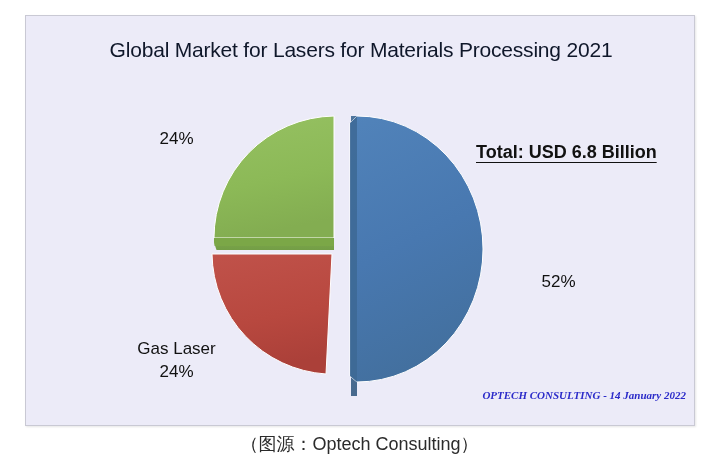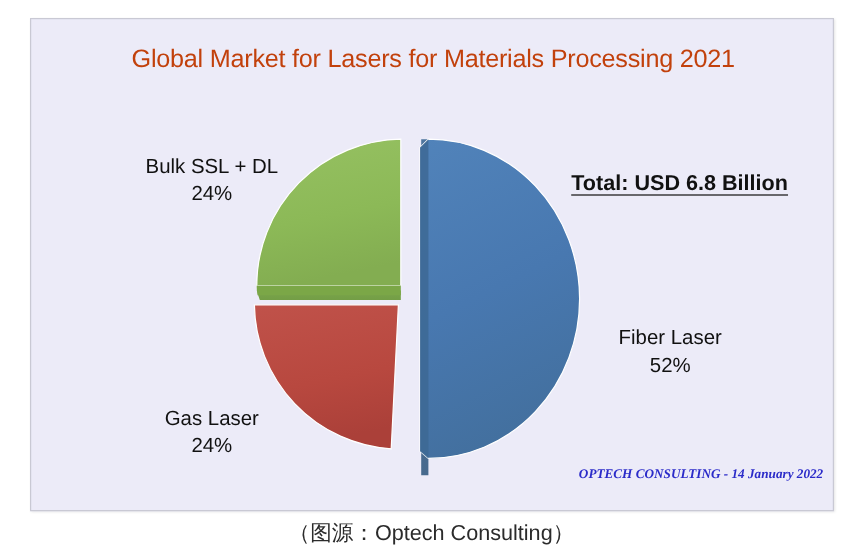--- a/index.html
+++ b/index.html
@@ -30,21 +30,21 @@
 
   
   #chart-title {
     position: absolute;
     left: 0;
     top: 22px;
     width: 670px;
     text-align: center;
     font-size: 21px;
     font-weight: 400;
-    color: #c2410c;
+    color: #0f172a;
     letter-spacing: -0.2px;
     white-space: nowrap;
   }
 
   
   #pie-svg {
     position: absolute;
     left: 0;
     top: 0;
     width: 670px;
@@ -178,31 +178,29 @@
                L 324,360
                L 324,107
                Z" fill="url(#gradBlue)" stroke="#ffffff" stroke-width="1"></path>
 
       <path d="M 324,107 L 331,100 L 331,366 L 324,360 Z" fill="#3d6894" opacity="0.85"></path>
     </g>
 
   </svg>
 
   <div class="pie-label" id="label-bulk">
-    <span>Bulk SSL + DL</span>
     <span class="pct">24%</span>
   </div>
 
   <div class="pie-label" id="label-gas">
     <span>Gas Laser</span>
     <span class="pct">24%</span>
   </div>
 
   <div class="pie-label" id="label-fiber">
-    <span>Fiber Laser</span>
     <span class="pct">52%</span>
   </div>
 
   <div id="total-note">Total:  USD 6.8 Billion</div>
 
   <div id="optech-credit">OPTECH CONSULTING - 14 January 2022</div>
 
 </div>
 
 <div id="figure-caption">（图源：Optech Consulting）</div>

